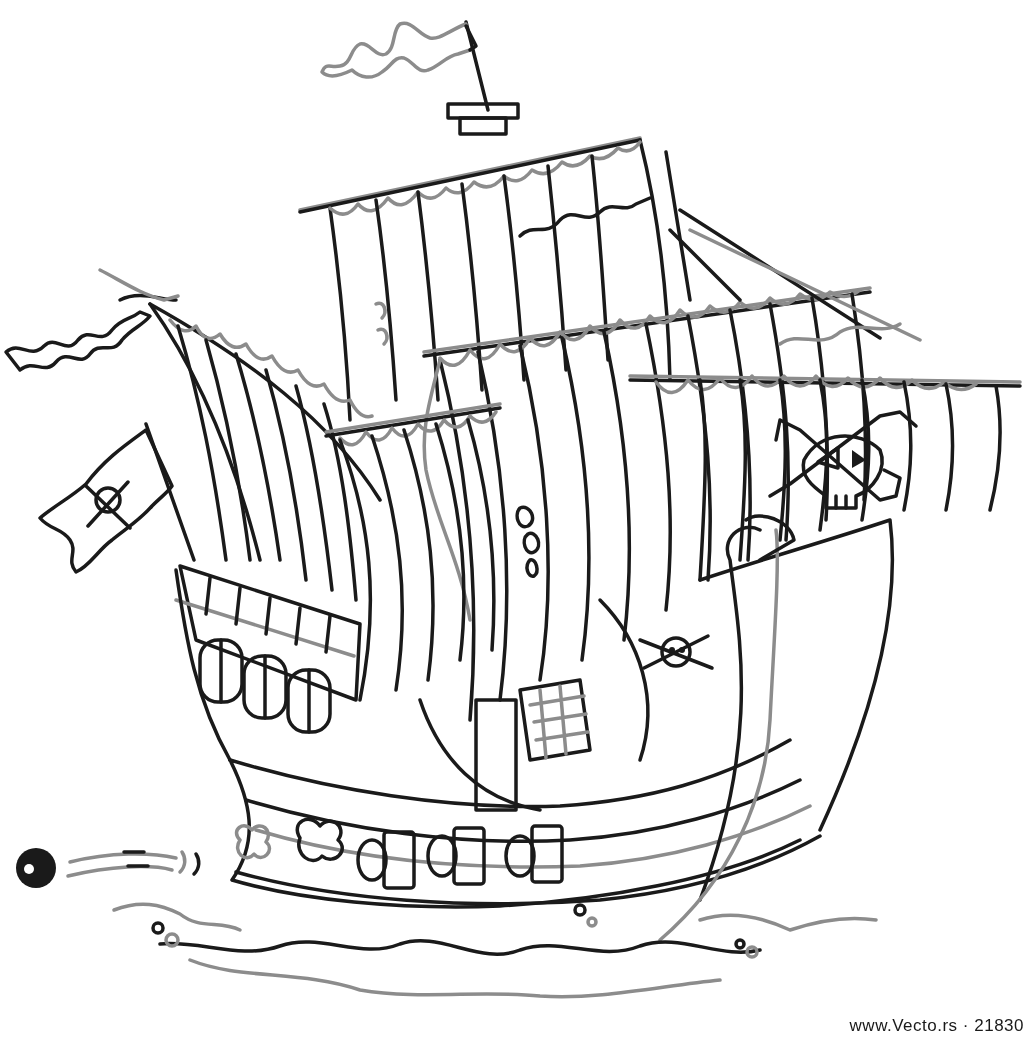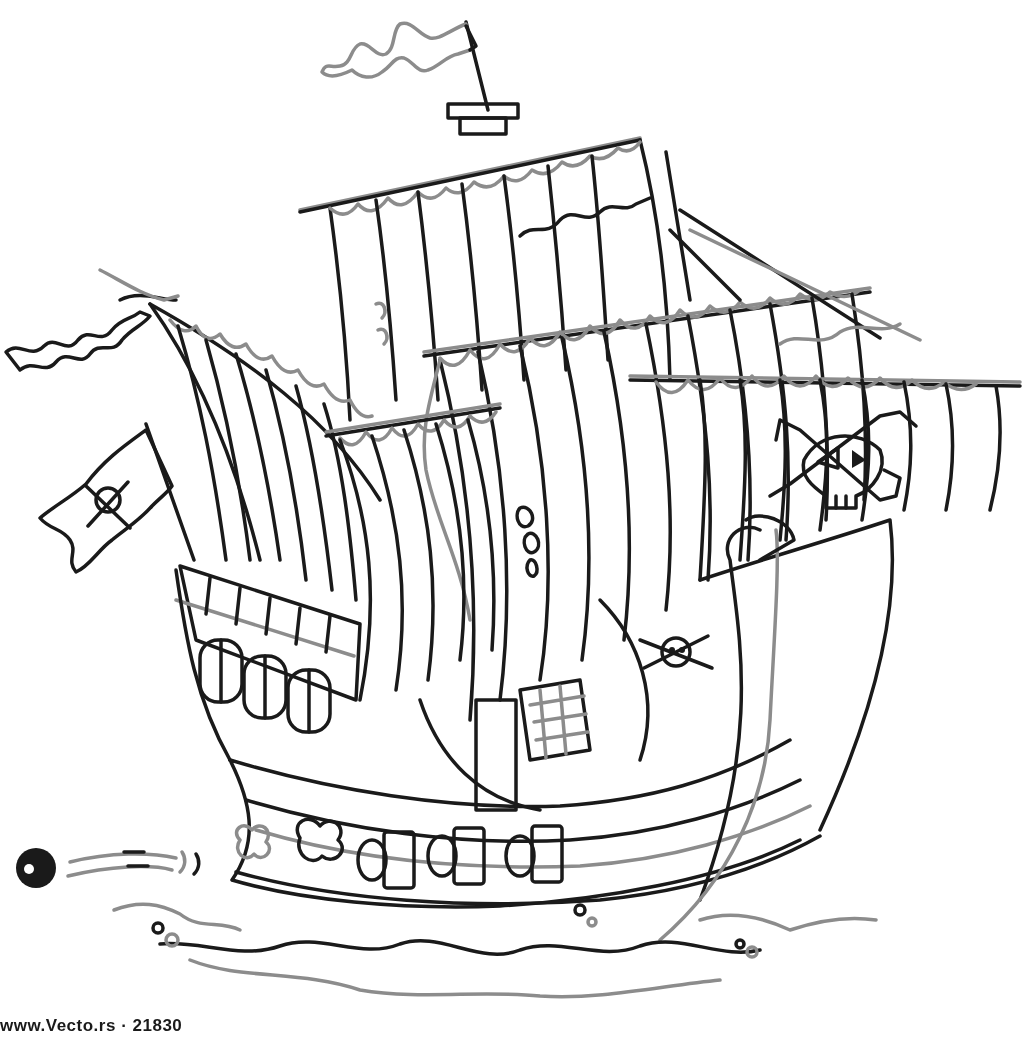--- a/index.html
+++ b/index.html
@@ -2,21 +2,21 @@
 <html><head>
 <meta charset="utf-8">
 <style>
   html, body { margin: 0; padding: 0; background: #ffffff; }
   body { width: 1024px; height: 1044px; position: relative; overflow: hidden; font-family: "Liberation Sans", sans-serif; }
   .art { position: absolute; left: 0; top: 0; width: 1024px; height: 1044px; }
   .k { fill: none; stroke: #1a1a1a; stroke-width: 3.5; stroke-linecap: round; stroke-linejoin: round; }
   .g { fill: none; stroke: #8c8c8c; stroke-width: 3.5; stroke-linecap: round; stroke-linejoin: round; }
   .kf { fill: #1a1a1a; stroke: none; }
   .wf { fill: #ffffff; }
-  .watermark { position: absolute; left: 0; width: 1024px; top: 1016px; text-align: left; font-size: 17px; color: #1a1a1a; letter-spacing: 0.5px; font-weight: bold; }
+  .watermark { position: absolute; left: 0; width: 1024px; top: 1016px; text-align: right; font-size: 17px; color: #1a1a1a; letter-spacing: 0.5px; }
 </style>
 </head>
 <body>
 
 <svg class="art" viewBox="0 0 1024 1044" xmlns="http://www.w3.org/2000/svg">
 
   <g>
     <line class="k" x1="466" y1="22" x2="488" y2="110"></line>
     <path class="g" d="M466 24 C450 30 440 40 430 38 C418 34 412 20 400 24 C392 30 396 48 386 54 C376 58 370 42 360 44 C350 48 352 64 340 66 C330 68 326 62 322 72 C330 80 344 74 352 70 C360 78 372 80 382 72 C392 66 394 56 404 58 C414 62 418 74 428 70 C440 66 446 56 458 54 L470 50"></path>
     <path class="k" d="M466 26 L476 46 L470 50"></path>

